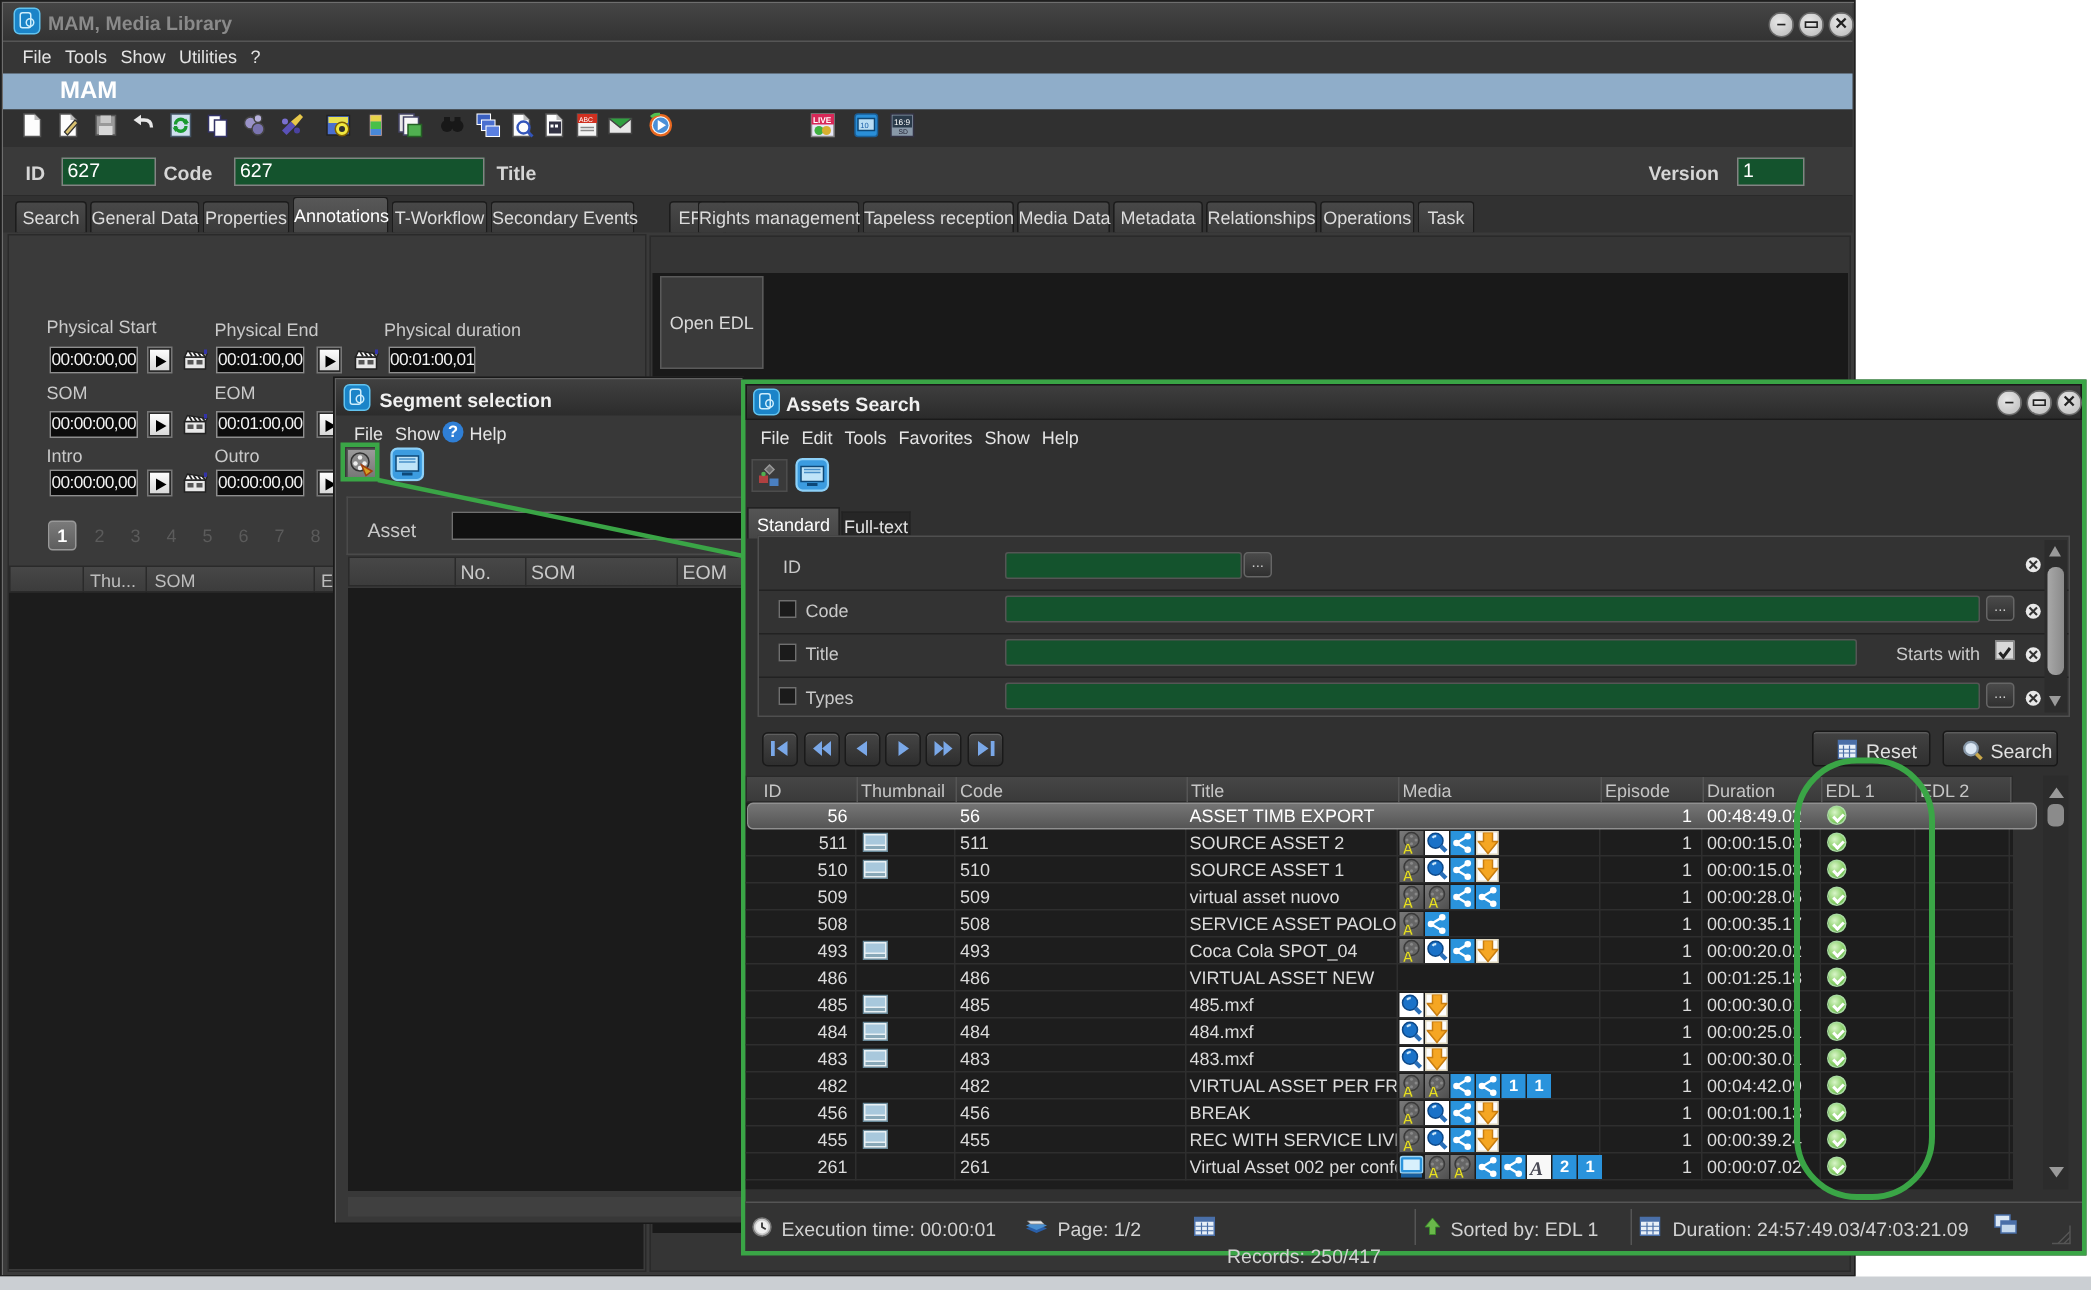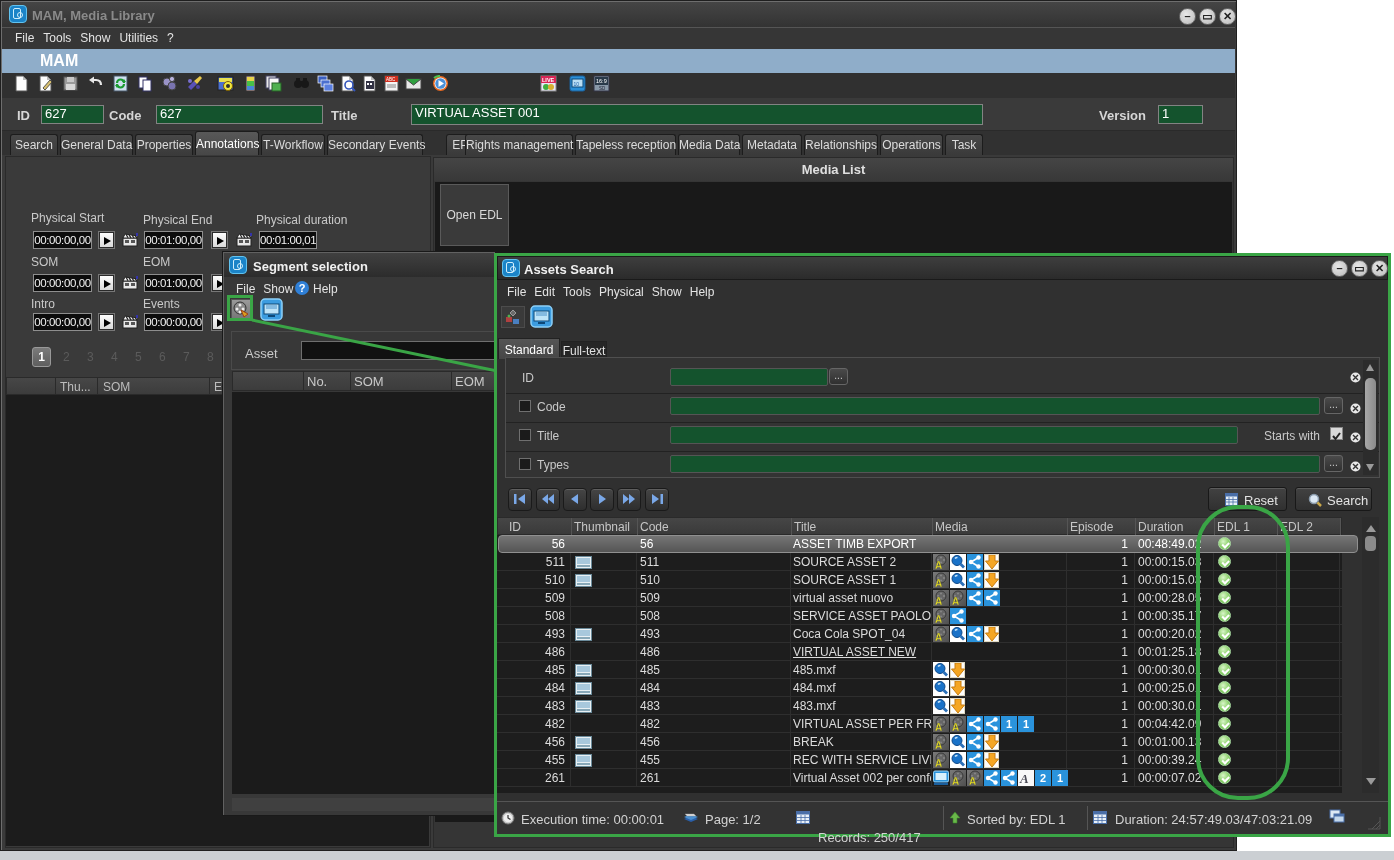--- a/index.html
+++ b/index.html
@@ -176,21 +176,20 @@
       <text x="3" y="8" font-size="5.5" fill="#fff" font-family="Liberation Sans">16:9</text>
       <text x="6" y="14.5" font-size="4.5" fill="#223" font-family="Liberation Sans">SD</text>
     </svg>
 
   <div class="abs" style="left:1px; top:97px; right:1px; height:33px; background:#3a3a3a; border-bottom:1px solid #2a2a2a;"></div>
   <div class="abs blbl" style="left:16px; top:107px;">ID</div>
   <div class="abs inp" style="left:40px; top:104px; width:63px; height:19px;">627</div>
   <div class="abs blbl" style="left:108px; top:107px;">Code</div>
   <div class="abs inp" style="left:155px; top:104px; width:167px; height:19px;">627</div>
   <div class="abs blbl" style="left:330px; top:107px;">Title</div>
-  <div class="abs inp" style="left:410px; top:103px; width:572px; height:21px;">VIRTUAL ASSET 001</div>
   <div class="abs blbl" style="left:1098px; top:107px;">Version</div>
   <div class="abs inp" style="left:1157px; top:104px; width:45px; height:19px;">1</div>
 
   <div class="abs" style="left:1px; top:130px; right:1px; height:24px; background:#313131;">
     <div class="tab" style="left:8px; width:48px;">Search</div>
     <div class="tab" style="left:58px; width:73px;">General Data</div>
     <div class="tab" style="left:133px; width:58px;">Properties</div>
     <div class="tab active" style="left:193px; width:64px;">Annotations</div>
     <div class="tab" style="left:259px; width:64px;">T-Workflow</div>
     <div class="tab" style="left:325px; width:96px;">Secondary Events</div>
@@ -238,21 +237,21 @@
         <rect x="1" y="6" width="14" height="8" fill="#e8e8e8" stroke="#222"></rect>
         <path d="M1 6 L3 2 L16 4 L15 6 z" fill="#f8f8f8" stroke="#222"></path>
         <path d="M4 2.3 L6 5.6 M7 2.8 L9 5.8 M10 3.2 L12 6 M13 3.7 L15 6" stroke="#222" stroke-width="1.2"></path>
         <rect x="3" y="8" width="4" height="3" fill="#555"></rect>
         <rect x="9" y="8" width="4" height="3" fill="#555"></rect>
         <rect x="14" y="1" width="2" height="3" fill="#33a"></rect>
       </svg></div>
   <div class="abs tc-inp" style="left:143px; top:273px; width:59px; height:18px;">00:01:00,00</div>
   <div class="abs playbtn" style="left:211px; top:274px;"></div>
   <div class="abs lbl" style="left:30px; top:296px;">Intro</div>
-  <div class="abs lbl" style="left:142px; top:296px;">Events</div>
+  <div class="abs lbl" style="left:142px; top:296px;">Outro</div>
   <div class="abs tc-inp" style="left:32px; top:312px; width:59px; height:18px;">00:00:00,00</div>
   <div class="abs playbtn" style="left:98px; top:313px;"></div>
   <div class="abs clap" style="left:121px; top:313px;"><svg width="17" height="16" viewBox="0 0 17 16">
         <rect x="1" y="6" width="14" height="8" fill="#e8e8e8" stroke="#222"></rect>
         <path d="M1 6 L3 2 L16 4 L15 6 z" fill="#f8f8f8" stroke="#222"></path>
         <path d="M4 2.3 L6 5.6 M7 2.8 L9 5.8 M10 3.2 L12 6 M13 3.7 L15 6" stroke="#222" stroke-width="1.2"></path>
         <rect x="3" y="8" width="4" height="3" fill="#555"></rect>
         <rect x="9" y="8" width="4" height="3" fill="#555"></rect>
         <rect x="14" y="1" width="2" height="3" fill="#33a"></rect>
       </svg></div>
@@ -274,21 +273,20 @@
      <span class="abs" style="left:53px; top:2px;">Thu...</span>
      <span class="abs" style="left:96px; top:2px;">SOM</span>
      <span class="abs" style="left:207px; top:2px;">EOM</span>
      <span class="abs" style="left:48px; top:0; width:1px; height:18px; background:#2a2a2a;"></span>
      <span class="abs" style="left:90px; top:0; width:1px; height:18px; background:#2a2a2a;"></span>
      <span class="abs" style="left:202px; top:0; width:1px; height:18px; background:#2a2a2a;"></span>
   </div>
   <div class="abs" style="left:5px; top:394px; width:423px; height:451px; background:#1c1c1c;"></div>
 
   <div class="abs" style="left:432px; top:156px; width:801px; height:691px; background:#353535; border:1px solid #2a2a2a;"></div>
-  <div class="abs" style="left:433px; top:157px; width:799px; height:23px; background:linear-gradient(#454545,#383838); color:#e0e0e0; font-size:13px; font-weight:bold; text-align:center; line-height:23px;">Media List</div>
   <div class="abs" style="left:434px; top:181px; width:797px; height:640px; background:#191919;"></div>
   <div class="abs" style="left:439px; top:183px; width:69px; height:62px; background:#3a3a3a; border:1px solid #5a5a5a; color:#d9d9d9; font-size:12px; text-align:center; line-height:60px;">Open EDL</div>
 </div>
 
 <div class="abs" style="left:0; top:851px; width:1394px; height:9px; background:#cbcfd3;"></div>
 
 <div class="abs" id="segwin" style="left:222px; top:251px; width:274px; height:565px; background:#383838; border:1px solid #191919; box-shadow:inset 1px 1px 0 #616161;">
   <div class="abs" style="left:1px; top:1px; right:0; height:24px; background:linear-gradient(#404040,#2c2c2c);"></div>
   <div class="abs" style="left:6px; top:4px; width:18px; height:18px; background:#1b84c8; border-radius:4px; border:1px solid #62c3ef;">
     <div class="abs" style="left:3px; top:2px; width:8px; height:11px; border:1.5px solid #cfeefc; border-radius:2px;"></div>
@@ -343,21 +341,21 @@
 <div class="abs" id="assetswin" style="left:494px; top:253px; width:897px; height:584px; background:#303030; border:3px solid #3aa546;">
   <div class="abs" style="left:0; top:0; right:0; height:24px; background:linear-gradient(#3e3e3e,#2b2b2b); border:1px solid #1a1a1a;"></div>
   <div class="abs" style="left:5px; top:3px; width:18px; height:18px; background:#1b84c8; border-radius:4px; border:1px solid #62c3ef;">
     <div class="abs" style="left:3px; top:2px; width:8px; height:11px; border:1.5px solid #cfeefc; border-radius:2px;"></div>
     <div class="abs" style="left:7px; top:6px; width:6px; height:6px; border:1.5px solid #cfeefc; border-radius:50%;"></div>
   </div>
   <div class="abs" style="left:27px; top:6px; color:#f0f0f0; font-size:13px; font-weight:bold;">Assets Search</div>
   <div class="abs winbtn" style="left:834px; top:4px;">–</div>
   <div class="abs winbtn" style="left:854px; top:4px;">▭</div>
   <div class="abs winbtn" style="left:874px; top:4px;">✕</div>
-  <div class="abs menu" style="left:10px; top:29px;"><span style="margin-right:8px;">File</span><span style="margin-right:8px;">Edit</span><span style="margin-right:8px;">Tools</span><span style="margin-right:8px;">Physical</span><span style="margin-right:8px;">Show</span><span>Help</span></div>
+  <div class="abs menu" style="left:10px; top:29px;"><span style="margin-right:8px;">File</span><span style="margin-right:8px;">Edit</span><span style="margin-right:8px;">Tools</span><span style="margin-right:8px;">Favorites</span><span style="margin-right:8px;">Show</span><span>Help</span></div>
 
   <div class="abs" style="left:4px; top:50px; width:24px; height:22px; background:#3a3a3a; border:1px solid #4c4c4c;">
     <svg width="18" height="18" viewBox="0 0 18 18" style="position:absolute;left:2px;top:1px;">
       <path d="M9 2 l3 3 -3 3 -3 -3 z" fill="#6a6a6a" stroke="#999"></path>
       <rect x="2" y="9" width="6" height="5" fill="#b04040"></rect>
       <rect x="9" y="11" width="6" height="5" fill="#4a7fc0"></rect>
       <circle cx="5" cy="8" r="1.5" fill="#50b050"></circle>
     </svg>
   </div>
   <div class="abs" style="left:33px; top:49px; width:23px; height:23px;">
@@ -642,21 +640,21 @@
             <path d="M11.5 3.5 L4 8 L11.5 12.5" stroke="#fff" stroke-width="1.6" fill="none"></path>
           </svg></span><span class="mic" style="background:#fdfdfd; border:1px solid #e0d8c0; width:15px;"><svg width="14" height="15" viewBox="0 0 14 15">
             <path d="M4 0 L10 0 L10 6 L13.5 6 L7 14 L0.5 6 L4 6 z" fill="#f5a623" stroke="#c87d10" stroke-width="1"></path>
           </svg></span></div>
       <div class="abs" style="left:565px; top:110px; width:66px; text-align:right; color:#dcdcdc; font-size:12px;">1</div>
       <div class="abs" style="left:641px; top:110px; color:#dcdcdc; font-size:12px;">00:00:20.02</div>
       <div class="abs gcheck" style="left:721px; top:110px;"></div>
       <div class="abs" style="left:0; top:143px; width:845px; height:1px; background:#2e2e2e;"></div>
       <div class="abs" style="left:0; top:128px; width:68px; text-align:right; color:#dcdcdc; font-size:12px;">486</div>
       <div class="abs" style="left:143px; top:128px; color:#dcdcdc; font-size:12px;">486</div>
-      <div class="abs" style="left:296px; top:128px; width:138px; overflow:hidden; white-space:nowrap; color:#dcdcdc; font-size:12px;text-decoration:underline;">VIRTUAL ASSET NEW</div>
+      <div class="abs" style="left:296px; top:128px; width:138px; overflow:hidden; white-space:nowrap; color:#dcdcdc; font-size:12px;">VIRTUAL ASSET NEW</div>
       <div class="abs" style="left:565px; top:128px; width:66px; text-align:right; color:#dcdcdc; font-size:12px;">1</div>
       <div class="abs" style="left:641px; top:128px; color:#dcdcdc; font-size:12px;">00:01:25.18</div>
       <div class="abs gcheck" style="left:721px; top:128px;"></div>
       <div class="abs" style="left:0; top:161px; width:845px; height:1px; background:#2e2e2e;"></div>
       <div class="abs" style="left:0; top:146px; width:68px; text-align:right; color:#dcdcdc; font-size:12px;">485</div>
       <div class="abs" style="left:78px; top:146px;"><svg width="17" height="13" viewBox="0 0 17 13">
           <rect x="0.5" y="0.5" width="16" height="12" fill="#e8f0f4" stroke="#6a8a9a"></rect>
           <rect x="2" y="2" width="13" height="6" fill="#a8c8dc"></rect>
           <rect x="2" y="9" width="13" height="2" fill="#88a8b8"></rect>
         </svg></div>

